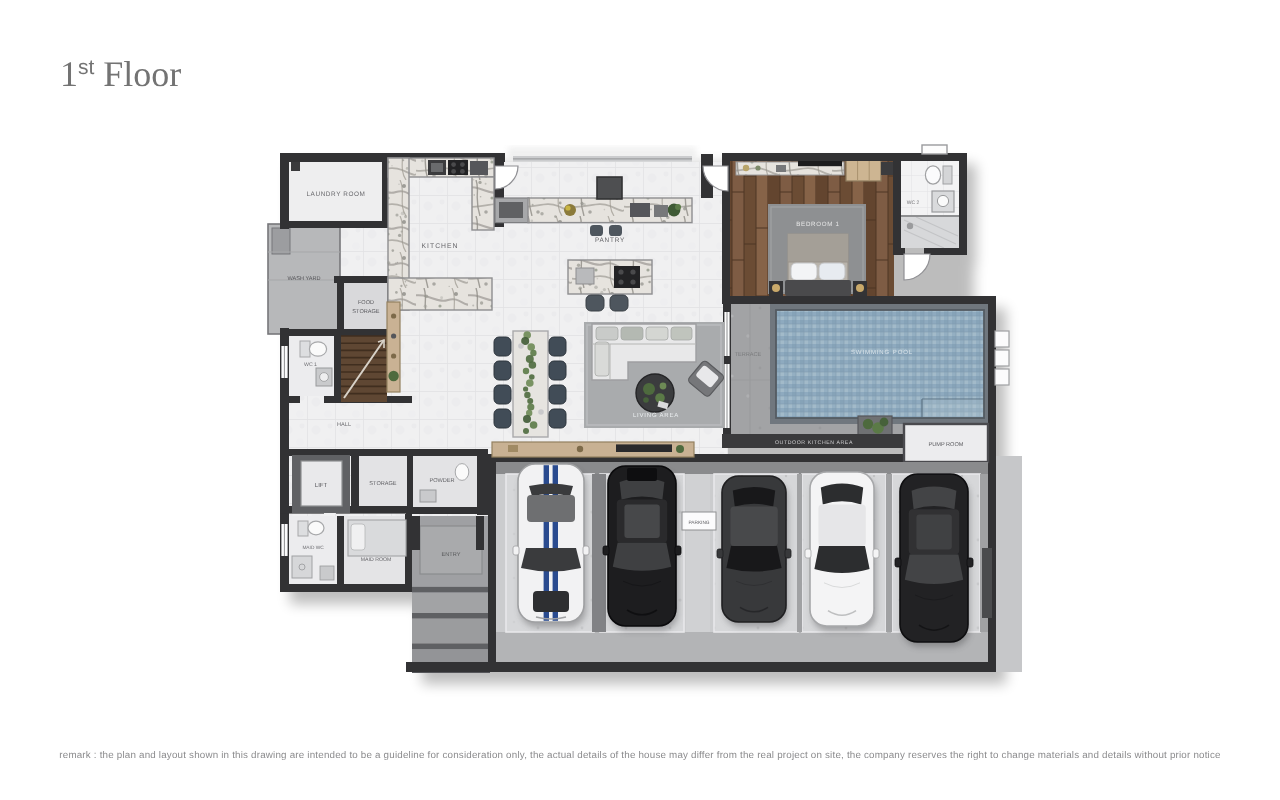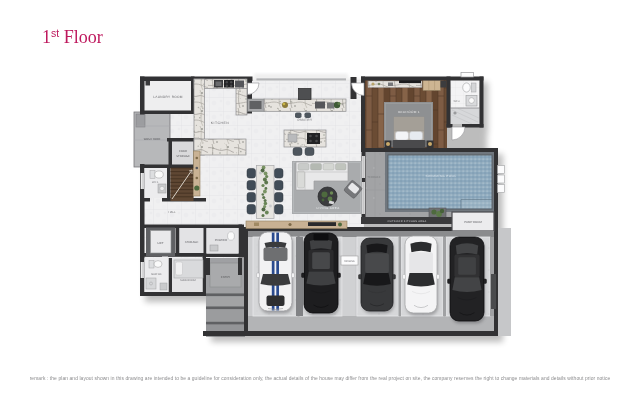--- a/index.html
+++ b/index.html
@@ -751,14 +751,14 @@
       <rect x="497.5" y="165.5" width="7" height="8" fill="#fbfbfc" stroke="#9fa0a2" stroke-width="0.6"></rect>
       <rect x="497.5" y="175" width="7" height="8" fill="#fbfbfc" stroke="#9fa0a2" stroke-width="0.6"></rect>
       <rect x="497.5" y="184.5" width="7" height="8" fill="#fbfbfc" stroke="#9fa0a2" stroke-width="0.6"></rect>
     </g>
 
 <g>
       <text x="152" y="140" font-size="2.8" fill="#57575b" text-anchor="middle">WASH YARD</text>
     </g>
 </svg>
 
-<div class="ttl" style="position:absolute;left:42px;top:27px;color:#be185d;font-size:18px;">1<span style="font-size:10.5px;vertical-align:6px;">st</span> Floor</div>
+<div class="ttl" style="position:absolute;left:30px;top:27px;color:#737373;font-size:18px;">1<span style="font-size:10.5px;vertical-align:6px;">st</span> Floor</div>
 
 <div style="position:absolute;left:0;top:375.5px;width:640px;text-align:center;font-size:4.9px;color:#8b8b8d;letter-spacing:0.1px;">remark : the plan and layout shown in this drawing are intended to be a guideline for consideration only, the actual details of the house may differ from the real project on site, the company reserves the right to change materials and details without prior notice</div>
 </body></html>

